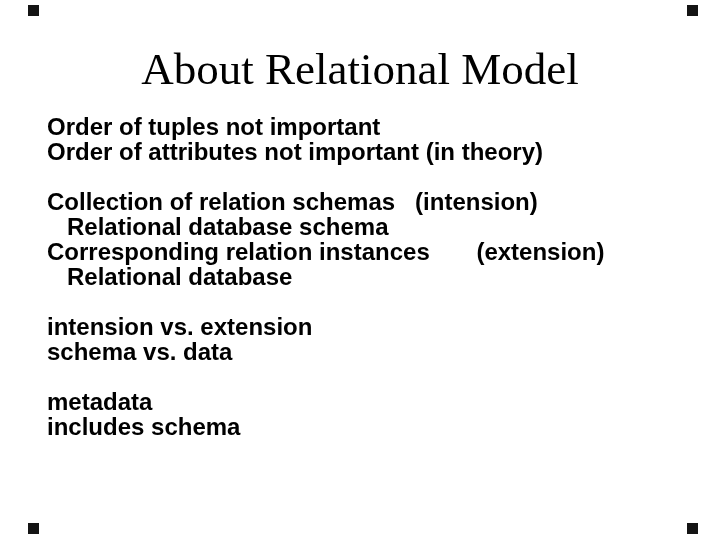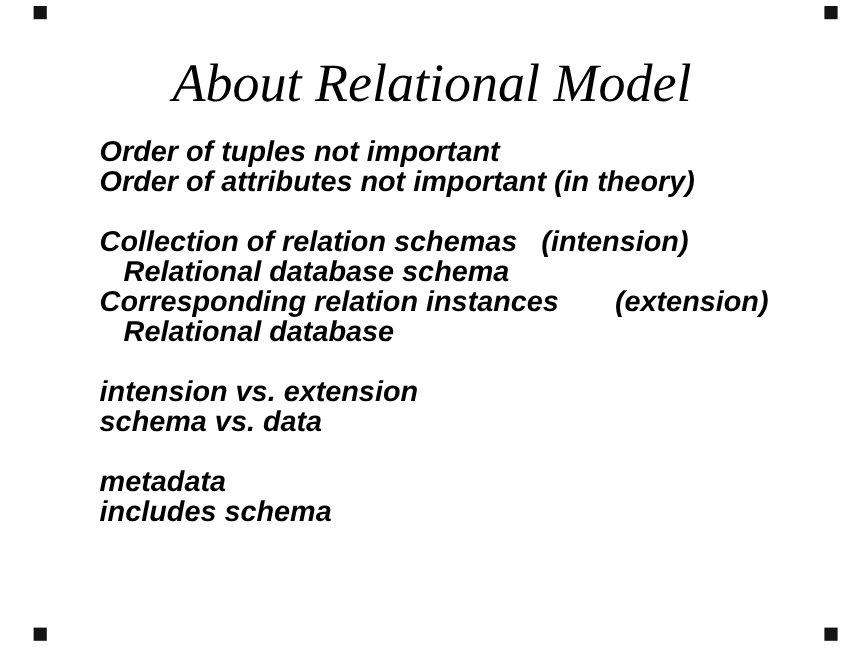--- a/index.html
+++ b/index.html
@@ -6,21 +6,20 @@
     margin: 0;
     padding: 0;
     background: #ffffff;
   }
   #slide {
     position: relative;
     width: 720px;
     height: 540px;
     background: #ffffff;
     overflow: hidden;
-    font-style: italic;
   }
   .slide-title {
     position: absolute;
     top: 44px;
     left: 0;
     width: 720px;
     text-align: center;
     font-family: "Liberation Serif", serif;
     font-weight: 400;
     font-size: 45px;
@@ -34,21 +33,20 @@
     top: 114px;
     font-family: "Liberation Sans", sans-serif;
     font-weight: 700;
     font-size: 24px;
     line-height: 25px;
     color: #000000;
     white-space: pre;
   }
   .slide-body div {
     height: 25px;
-    margin-left: 36px;
   }
   .corner-mark {
     position: absolute;
     width: 11px;
     height: 11px;
     background: #141414;
   }
   .corner-mark.tl { left: 28px;  top: 5px; }
   .corner-mark.tr { right: 22px; top: 5px; }
   .corner-mark.bl { left: 28px;  bottom: 6px; }

